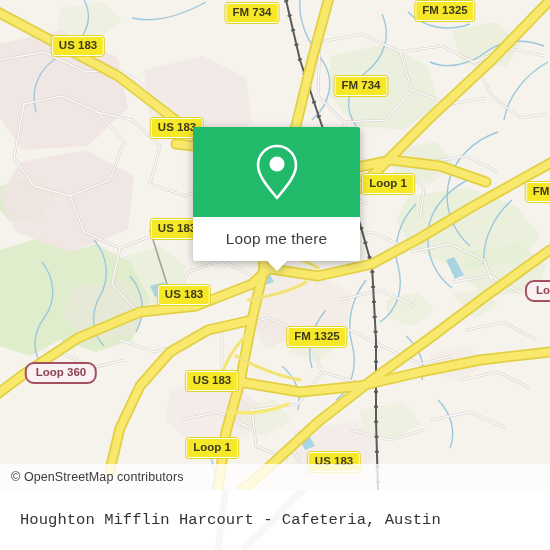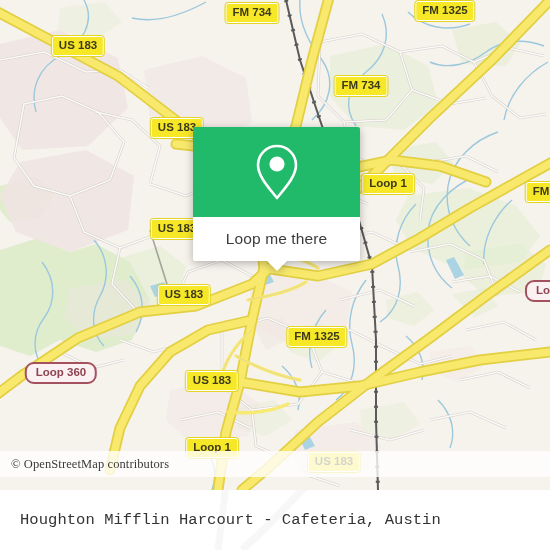--- a/index.html
+++ b/index.html
@@ -6,22 +6,22 @@
   body{width:550px;height:550px;overflow:hidden;font-family:"Liberation Sans",sans-serif;}
 
   #page{position:relative;width:550px;height:550px;overflow:hidden;background:#fff;}
 
   
   #map{position:absolute;left:0;top:0;width:550px;height:490px;overflow:hidden;
        background:#7dd3fc;}
   #mapsvg{position:absolute;left:0;top:0;}
 
   
-  #attrib{position:absolute;left:0;top:451px;width:550px;height:26px;
-          background:rgba(255,255,255,.78);display:flex;align-items:center;font-family:Liberation Serif, serif;}
+  #attrib{position:absolute;left:0;top:464px;width:550px;height:26px;
+          background:rgba(255,255,255,.78);display:flex;align-items:center;}
   #attrib span{font-size:12.5px;color:#3a3a3a;padding-left:11px;letter-spacing:.1px;}
 
   
   #footer{position:absolute;left:0;top:490px;width:550px;height:60px;background:#ffffff;
           overflow:hidden;}
   #footer-ghost{position:absolute;left:0;top:-490px;width:550px;height:550px;opacity:.045;}
   #footer-inner{position:relative;width:550px;height:60px;display:flex;align-items:center;
                 justify-content:space-between;font-family:Liberation Mono, monospace;}
   #footer-title{font-size:15.5px;color:#333333;padding-left:20px;letter-spacing:.05px;
                 white-space:nowrap;}

